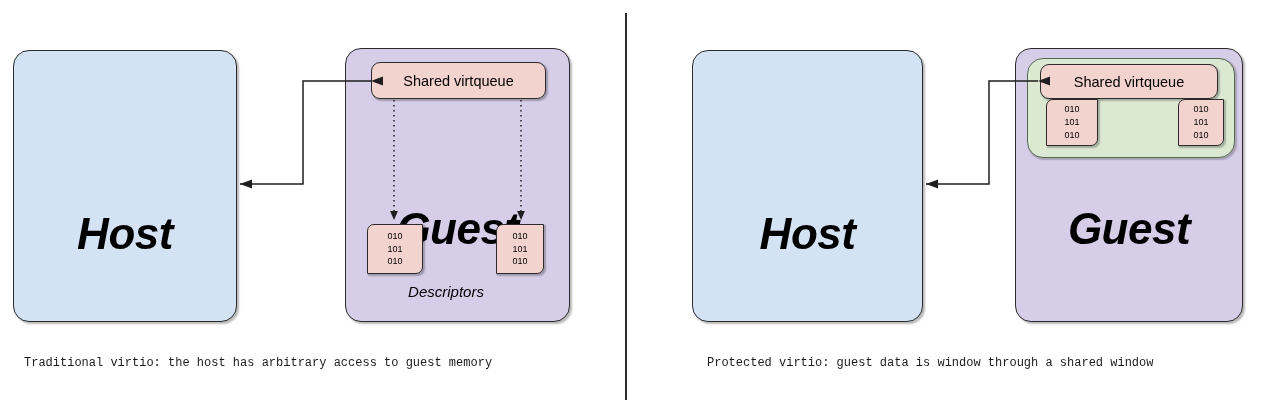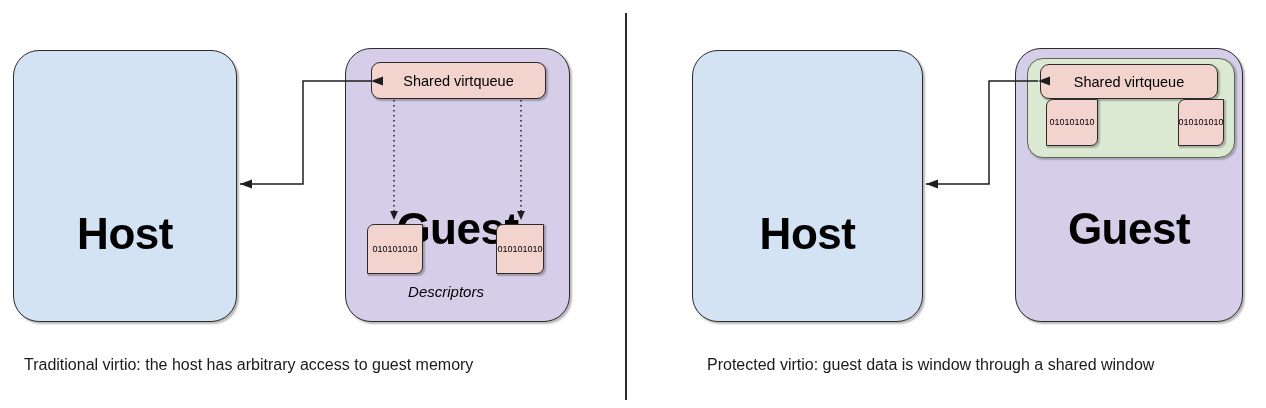--- a/index.html
+++ b/index.html
@@ -9,23 +9,24 @@
     font-family:"Liberation Sans",sans-serif;
     overflow:hidden;
     position:relative;
   }
   .stage{position:absolute;left:0;top:0;width:1266px;height:408px;}
 
   
   .machine{
     position:absolute;
     border:1.6px solid #2b2b2b;
-    border-radius:26px;
+    border-radius:16px;
     box-sizing:border-box;
     box-shadow:2px 2px 2px rgba(0,0,0,0.28);
+    font-style:italic;
   }
   .machine .machine-label{
     position:absolute;
     left:0;right:0;
     text-align:center;
     font-weight:bold;
     color:#000;
     letter-spacing:-0.5px;
   }
 
@@ -44,21 +45,21 @@
     box-shadow:1.5px 1.5px 1.5px rgba(0,0,0,0.25);
   }
 
   
   .descriptor{
     position:absolute;
     background:#f2d3ce;
     border:1.4px solid #2b2b2b;
     border-radius:7px 0 7px 0;
     box-sizing:border-box;
-    display:flex;flex-direction:row;
+    display:flex;flex-direction:column;
     align-items:center;justify-content:center;
     font-size:9px;line-height:1.42;color:#000;
     box-shadow:1.5px 1.5px 1.5px rgba(0,0,0,0.25);
   }
   .descriptor span{display:block;}
 
   
   .shared-window{
     position:absolute;
     background:#dbe9d2;
@@ -73,23 +74,24 @@
     position:absolute;
     text-align:center;
     font-style:italic;
     font-size:15px;
     color:#000;
   }
 
   
   .caption{
     position:absolute;
-    font-size:16px;
+    font-size:12px;
     color:#1a1a1a;
     white-space:nowrap;
+    font-family:Liberation Mono, monospace;
   }
 
   
   .divider{
     position:absolute;
     background:#2b2b2b;
     width:1.6px;
   }
 
   svg.overlay{position:absolute;left:0;top:0;width:1266px;height:408px;pointer-events:none;}

